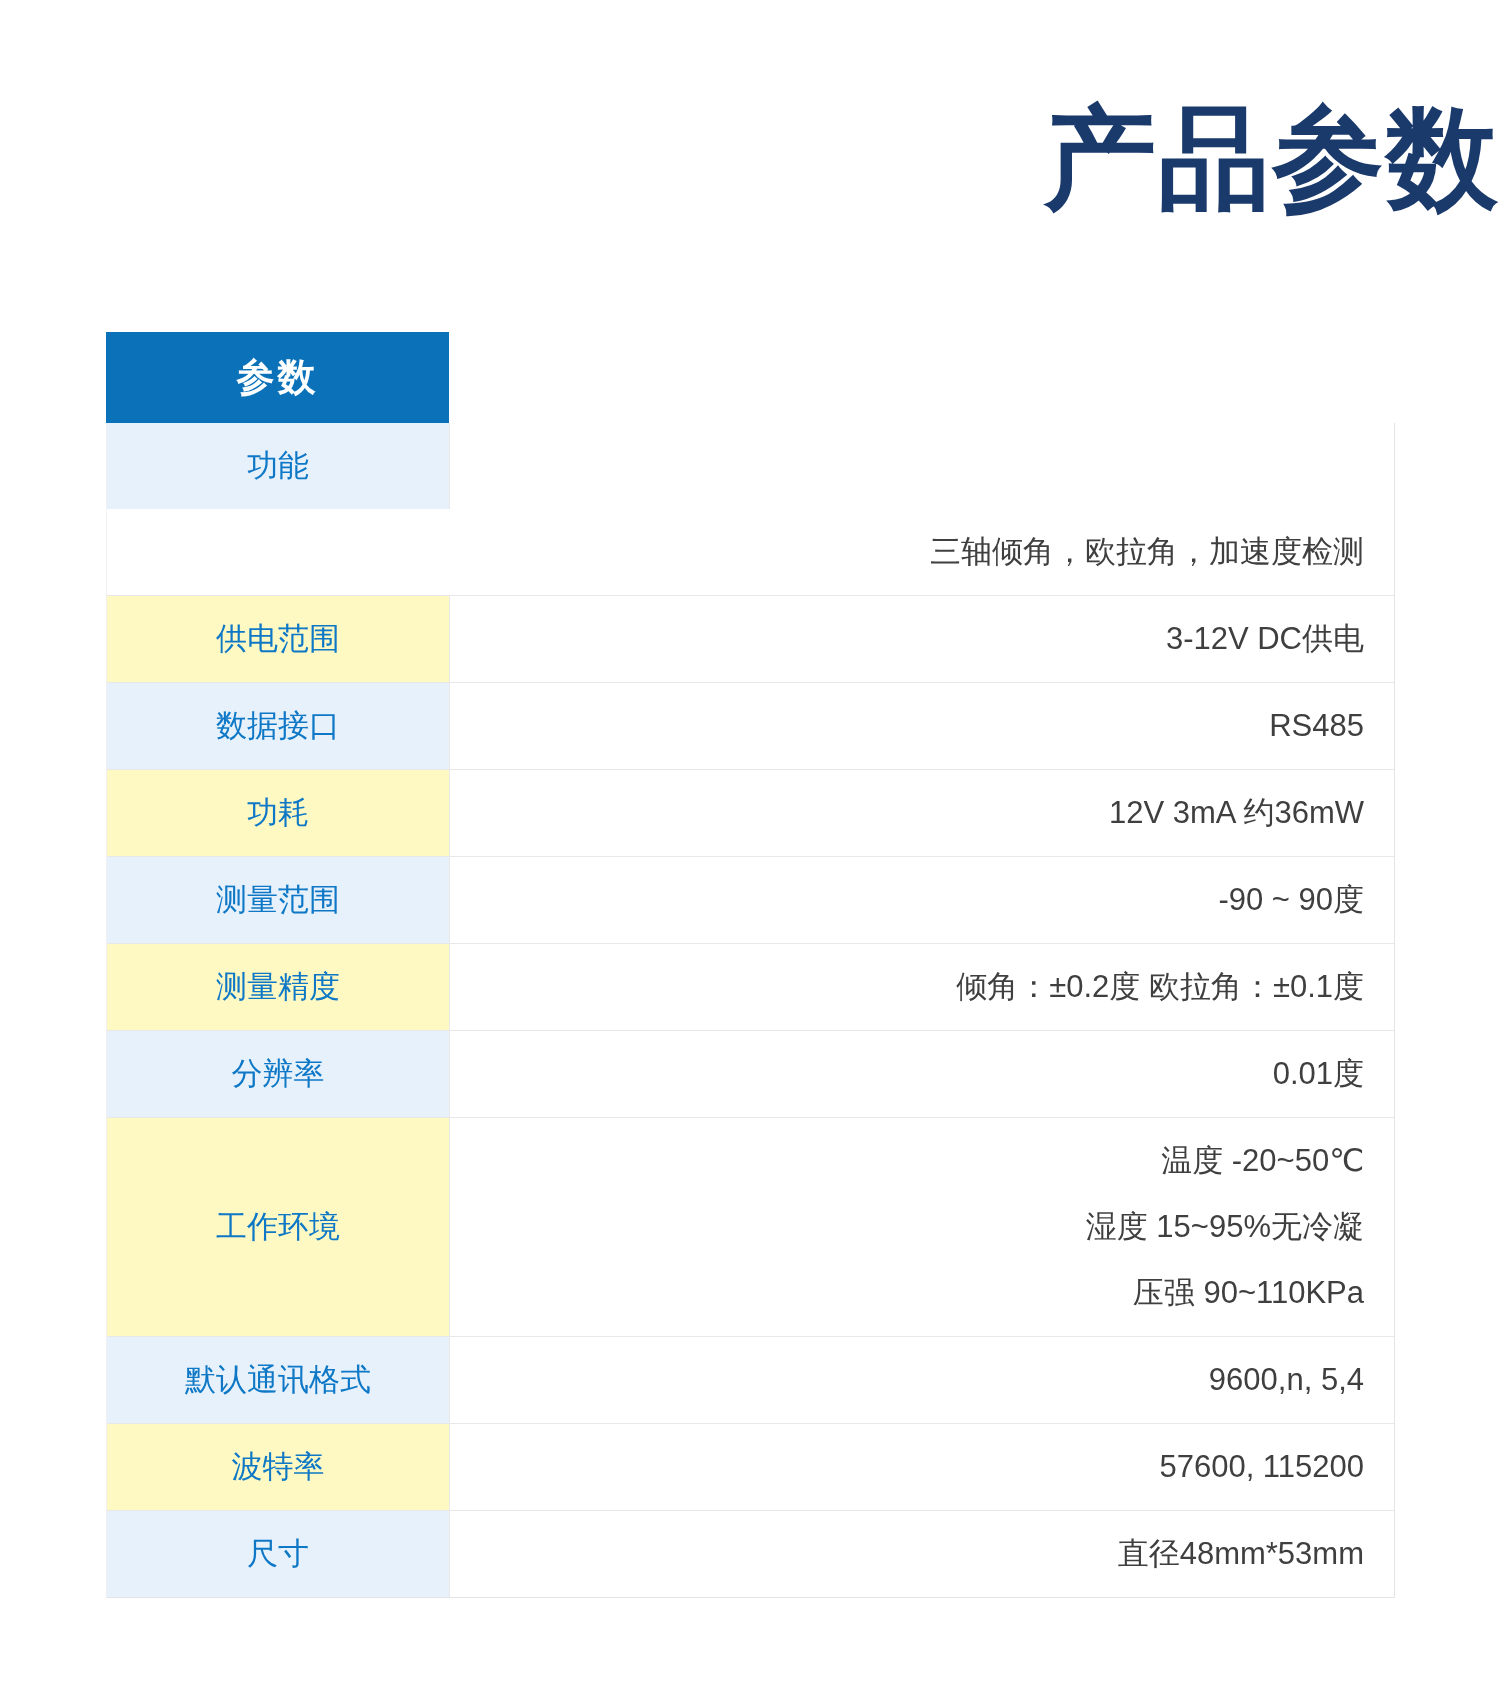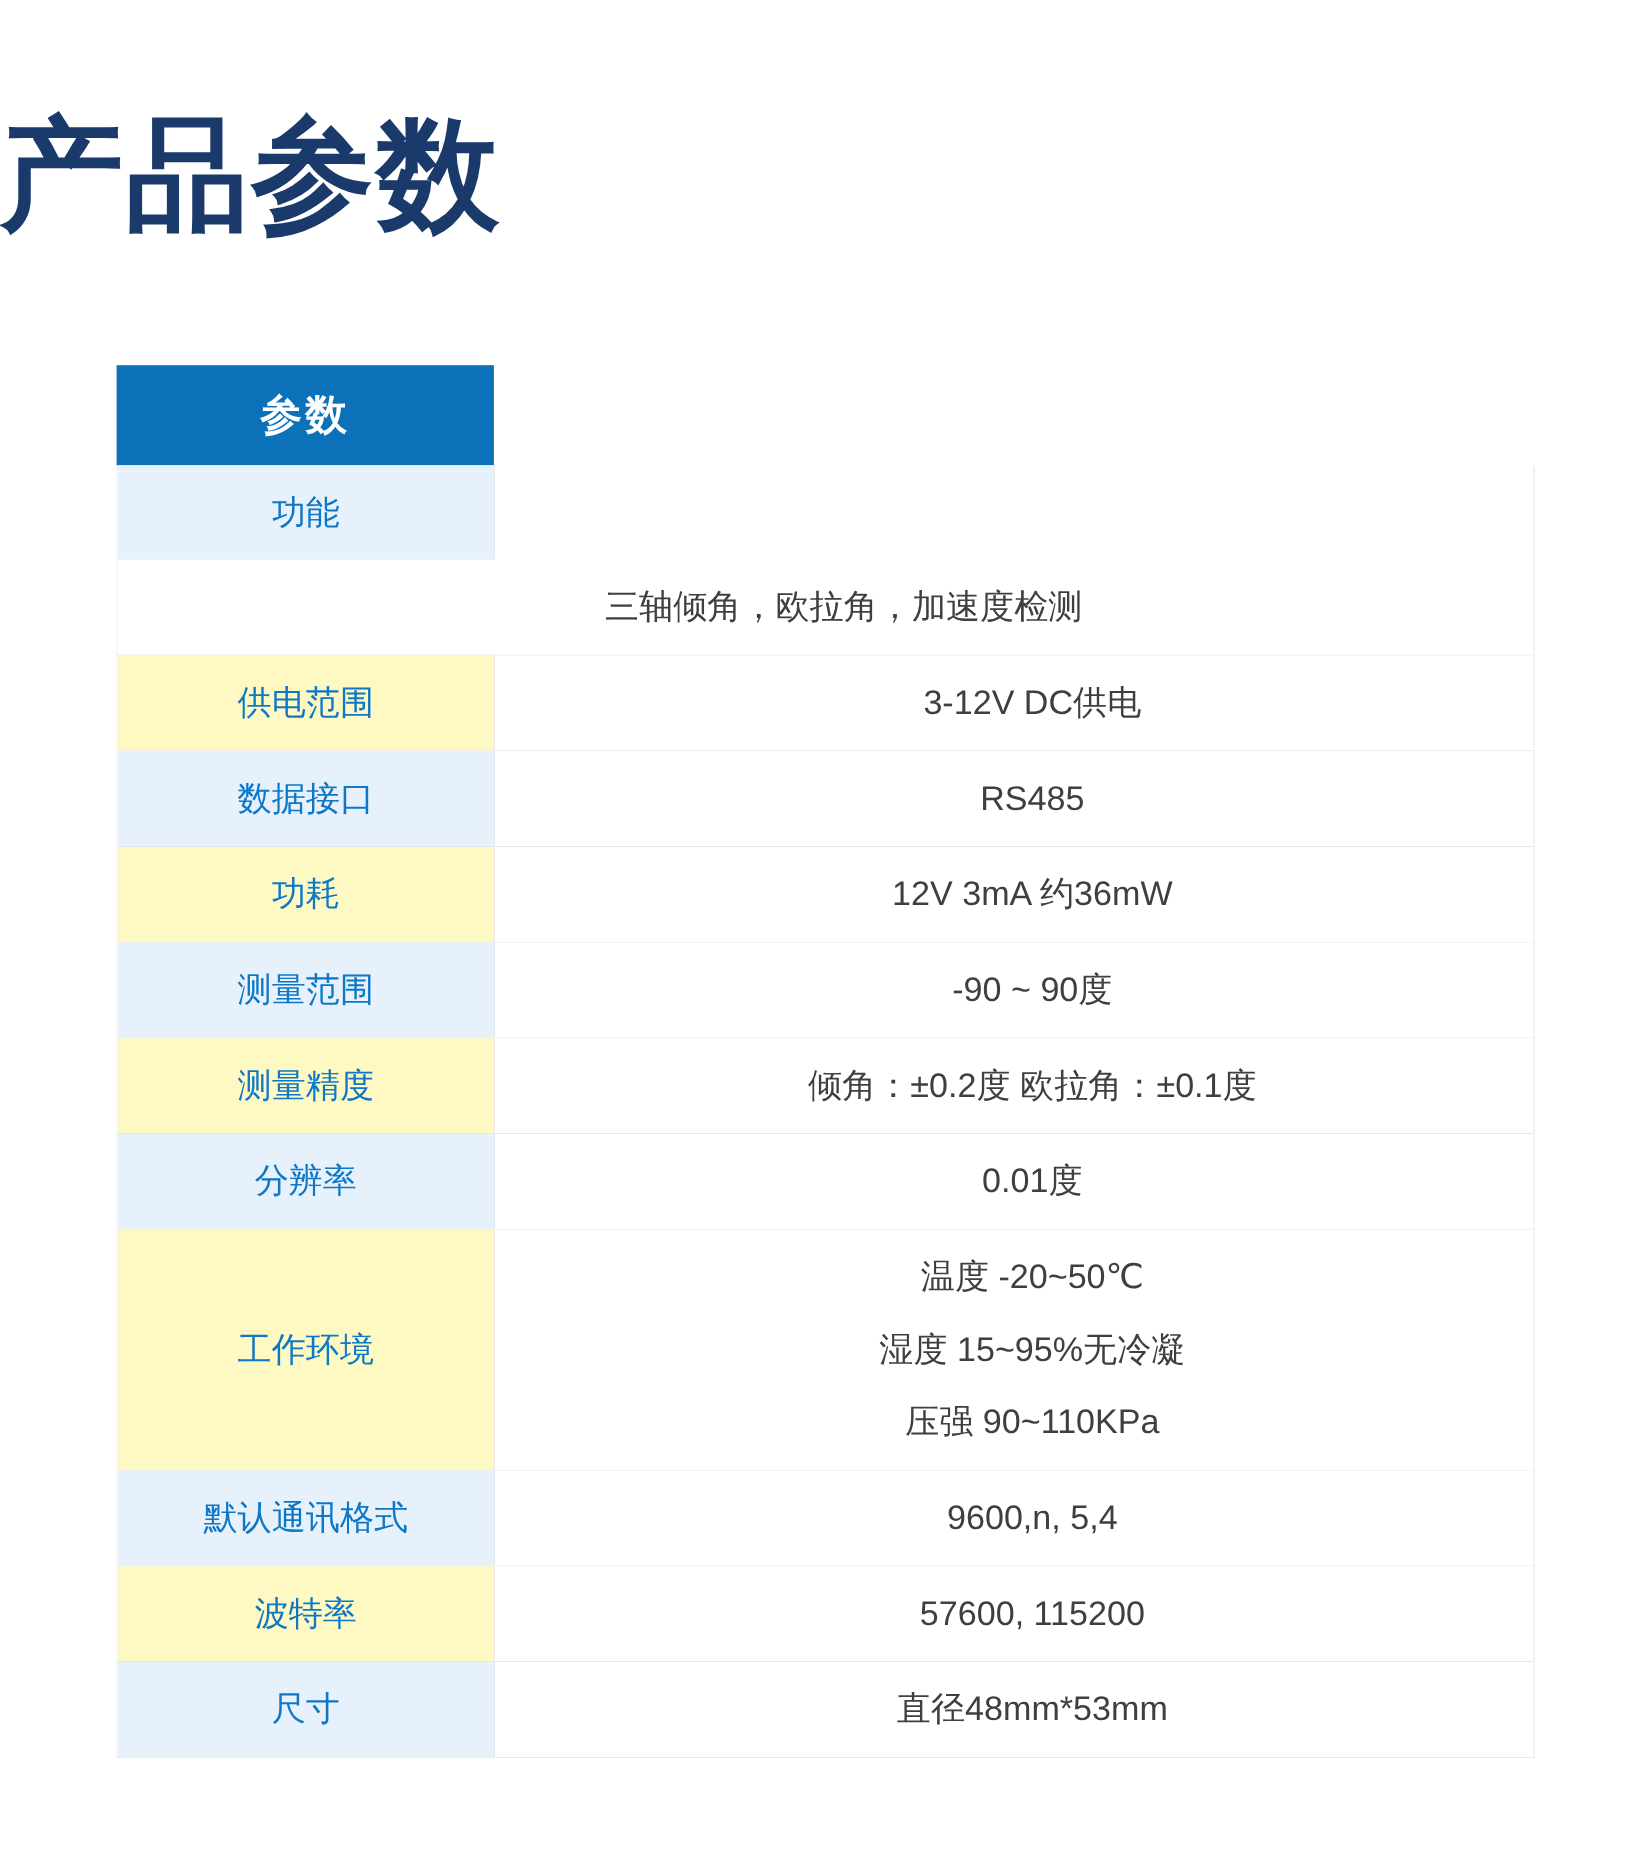--- a/index.html
+++ b/index.html
@@ -17,21 +17,21 @@
     width:1500px;height:1700px;
     background:#ffffff;
     font-family:"Liberation Sans","DejaVu Sans",sans-serif;
     position:relative;
     overflow:hidden;
   }
   .title{
     position:absolute;
     top:84px;left:0;width:1500px;
     margin:0;
-    text-align:left;
+    text-align:right;
     font-size:112px;
     font-weight:900;
     letter-spacing:2px;
     color:var(--c-title);
   }
   .spec-table{
     position:absolute;
     left:106px;top:332px;
     width:1289px;
   }
@@ -55,21 +55,21 @@
     align-items:center;
     text-align:center;
     color:var(--c-param-text);
     font-size:31px;
     border-right:1px solid var(--c-line);
     background:#fef9c3;
   }
   .tr.alt .td-param{background:var(--c-param-alt);}
   .td-desc{
     flex:1;
-    align-items:center;
+    align-items:flex-end;
     padding-left:63px;
     padding-right:30px;
     color:var(--c-desc-text);
     font-size:31px;
     background:#ffffff;
   }
   .line{line-height:66px;min-height:66px;}
 </style>
 </head>
 <body>

